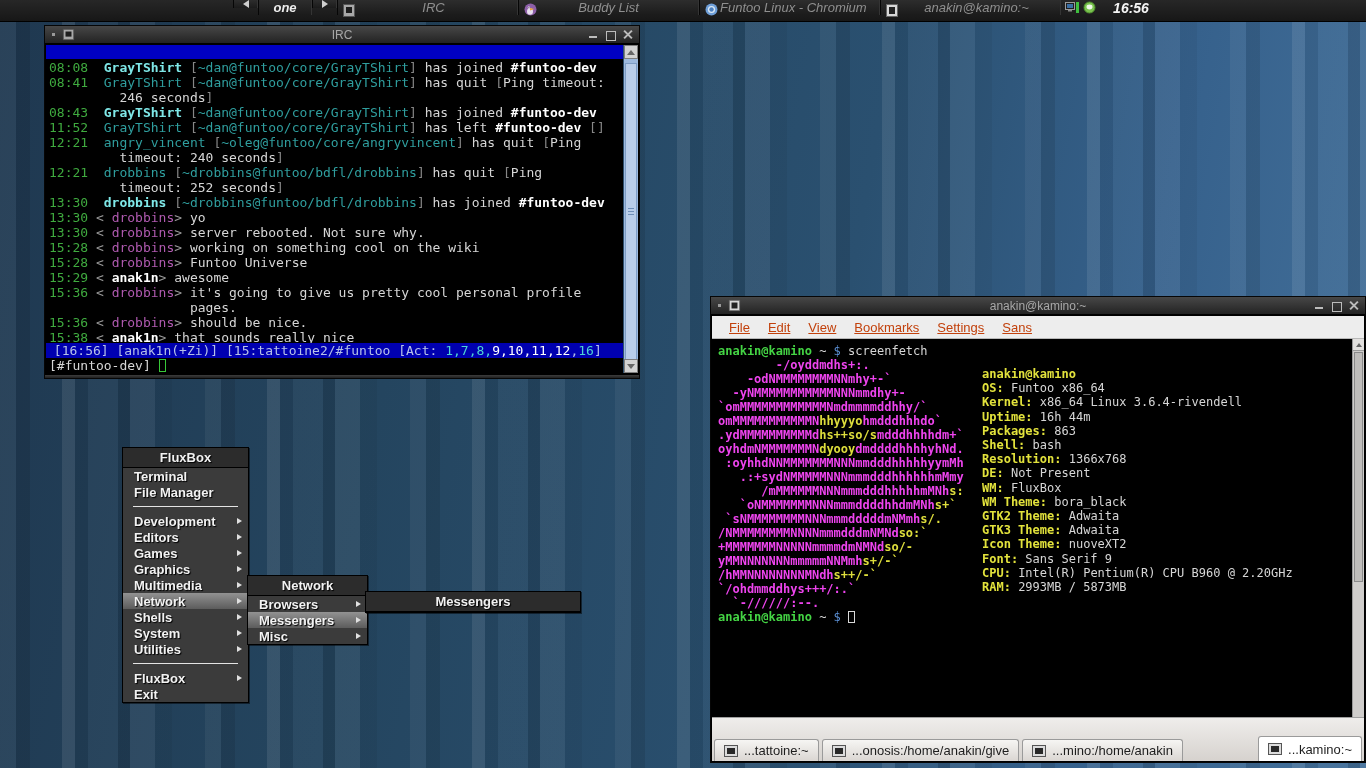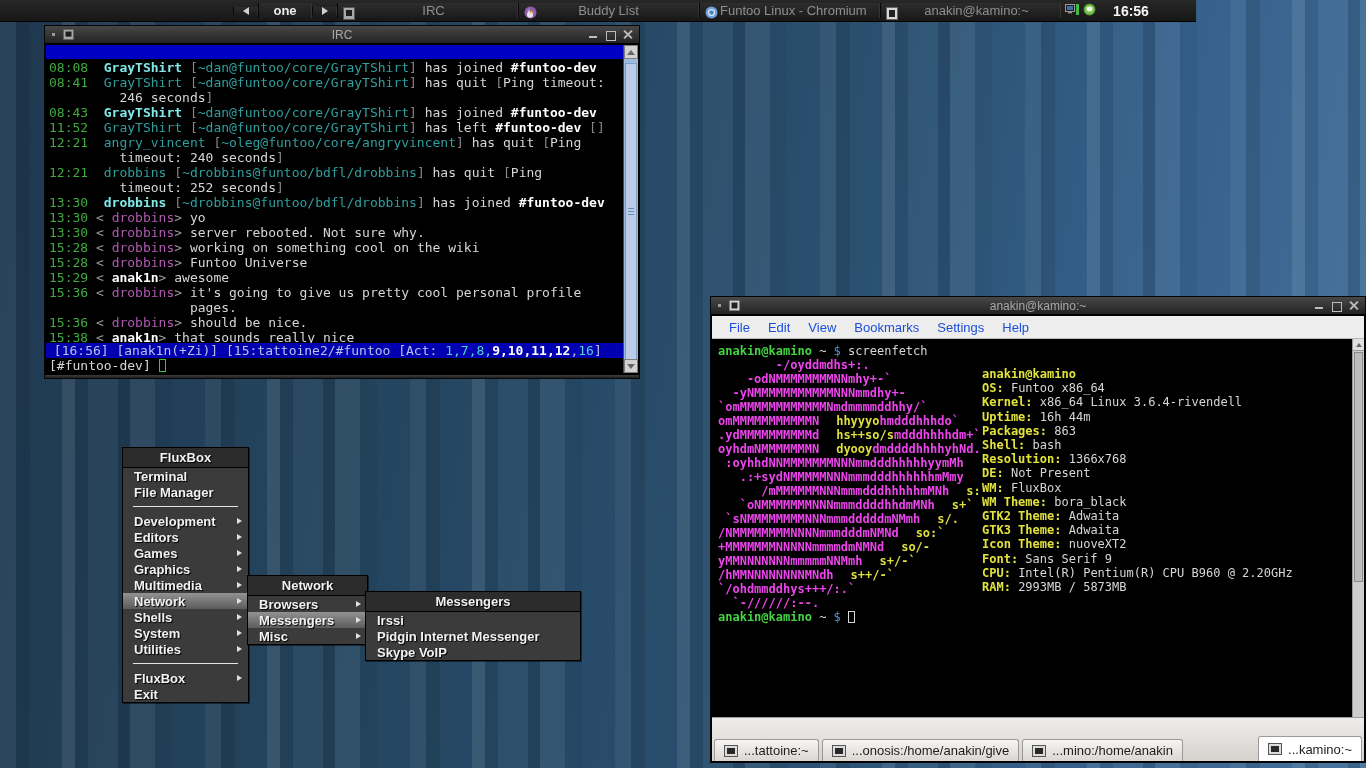--- a/index.html
+++ b/index.html
@@ -19,24 +19,24 @@
         rgba(255,255,255,0.03) 88px, rgba(255,255,255,0.03) 118px,
         rgba(0,0,0,0.12) 118px, rgba(0,0,0,0.12) 130px,
         rgba(255,255,255,0.06) 130px, rgba(255,255,255,0.06) 155px,
         rgba(0,0,0,0.05) 155px, rgba(0,0,0,0.05) 172px,
         rgba(255,255,255,0.00) 172px, rgba(255,255,255,0.00) 205px),
       linear-gradient(100deg,#1f3850 0%,#24455f 30%,#2a5070 60%,#36618c 80%,#44719b 100%);
   }
 
   
   #toolbar {
-    position:absolute; left:0; top:0; width:1196px; height:22px;
+    position:absolute; left:0; top:0; width:1366px; height:22px;
     background:linear-gradient(#272727,#171717);
     border-bottom:1px solid #000;
-    display:flex; align-items:center;
+    display:flex; align-items:flex-start;font-style:italic;
   }
   .tb-spacer { width:233px; }
   .tb-cell {
     border-left:1px solid #060606; border-right:1px solid #343434;
     display:flex; align-items:center; justify-content:center;
     background:linear-gradient(#2d2d2d,#1b1b1b);
   }
   .tb-arrow-btn { width:25px; }
   .tb-ws { width:54px; color:#ececec; font-weight:bold; font-size:13px; }
   .arr-l { width:0; height:0; border-top:4px solid transparent; border-bottom:4px solid transparent; border-right:6px solid #cfcfcf; }
@@ -96,23 +96,23 @@
   .seg-nj { color:#7fe8e8; font-weight:bold; }
   .seg-nq { color:#2f9e9e; }
   .seg-br { color:#878787; }
   .seg-w  { color:#d6d6d6; }
   .seg-b  { color:#ffffff; font-weight:bold; }
   .seg-nm { color:#b05ab0; }
   .seg-ns { color:#ffffff; font-weight:bold; }
   .seg-p  { color:#9a9a9a; }
   .seg-sb { color:#b7c2e8; }
   .seg-cy { color:#4fd4d4; }
-  .seg-bw { color:#ffffff; font-weight:bold; }
+  .seg-bw { color:#ffffff; font-weight:normal; }
   .seg-m  { color:#ee44ee; font-weight:bold; }
-  .seg-y  { color:#dede3c; font-weight:bold;margin-left:17px; }
+  .seg-y  { color:#dede3c; font-weight:bold; }
   .seg-pu { color:#44d444; font-weight:bold; }
   .seg-pd { color:#5b8fd4; }
   .seg-l  { color:#e2e23c; font-weight:bold; }
   .seg-v  { color:#d6d6d6;margin-top:32px; }
   .seg-cur  { display:inline-block; width:7px; height:12px; border:1px solid #d8d8d8; vertical-align:-2px; }
   .seg-curg { display:inline-block; width:7px; height:13px; border:1px solid #38c838; vertical-align:-2px; }
 
   
   .fbmenu { position:absolute; background:#3b3b3b; border:1px solid #000; box-shadow:1px 1px 0 rgba(0,0,0,0.5); }
   .fbmenu-title { height:20px; line-height:19px; text-align:center; background:#2c2c2c; border-bottom:1px solid #000;
@@ -123,21 +123,21 @@
   .menu-arrow { margin-left:auto; width:0; height:0; border-top:3.5px solid transparent; border-bottom:3.5px solid transparent; border-left:5px solid #e0e0e0; }
   .menu-sep { border-top:1px solid #e4e4e4; margin:6px 10px; }
   #root-menu { left:122px; top:447px; width:127px; }
   #network-menu { left:247px; top:575px; width:121px; }
   #messengers-menu { left:365px; top:591px; width:216px; }
 
   
   #kon-win { left:710px; top:296px; width:656px; height:467px; }
   #kon-menubar { position:absolute; left:1px; right:1px; top:19px; height:23px; background:#ededed;
                  border-bottom:1px solid #b8b8b8; display:flex; align-items:center; padding-left:8px; }
-  .mbar-item { padding:0 9px; color:#1d4ed8; font-size:13px; }
+  .mbar-item { padding:0 9px; color:#c2410c; font-size:13px;text-decoration:underline; }
   #kon-term { position:absolute; left:1px; right:1px; top:42px; bottom:27px; background:#000; overflow:hidden; }
   #kon-text { position:absolute; left:6px; top:5px; right:14px; bottom:0;
               font-family:"DejaVu Sans Mono", monospace; font-size:12px; line-height:14px; white-space:pre; color:#d6d6d6; }
   #kon-text .trow { height:14px; }
   #kon-info { position:absolute; left:270px; top:28px;
               font-family:"DejaVu Sans Mono", monospace; font-size:12px; line-height:14.2px; white-space:pre; }
   #kon-sb { position:absolute; right:0; top:0; bottom:0; width:12px; background:#cfcdcb; border-left:1px solid #9a9a9a; }
   #kon-sb .ksb-btn { position:absolute; top:0; left:0; right:0; height:12px; background:#e2e0de; border-bottom:1px solid #9a9a9a;
                      display:flex; align-items:center; justify-content:center; }
   #kon-sb .ksb-btn .tri-up { border-left-width:3px; border-right-width:3px; border-bottom-width:4px; }
@@ -319,51 +319,40 @@
         </div>
         <div class="menu-item">
           <span>Misc</span>
           <span class="menu-arrow"></span>
         </div>
       </div>
   </div>
 
   <div id="messengers-menu" class="fbmenu">
     <div class="fbmenu-title">Messengers</div>
-    <div>
-        <div class="menu-item">
-          <span>Irssi</span>
-        </div>
-        <div class="menu-item">
-          <span>Pidgin Internet Messenger</span>
-        </div>
-        <div class="menu-item">
-          <span>Skype VoIP</span>
-        </div>
-      </div>
   </div>
 
   <div id="kon-win" class="window">
     <div class="titlebar">
       <span class="tbar-dot"></span>
       <span class="tbar-ico ico-konsole"></span>
       <span class="tbar-title">anakin@kamino:~</span>
       <span class="tbar-btns">
         <span class="wbtn wbtn-min"></span>
         <span class="wbtn wbtn-max"></span>
         <span class="wbtn wbtn-close"></span>
       </span>
     </div>
     <div id="kon-menubar">
         <span class="mbar-item">File</span>
         <span class="mbar-item">Edit</span>
         <span class="mbar-item">View</span>
         <span class="mbar-item">Bookmarks</span>
         <span class="mbar-item">Settings</span>
-        <span class="mbar-item">Help</span>
+        <span class="mbar-item">Sans</span>
       </div>
     <div id="kon-term">
       <div id="kon-text"><div class="trow"><span class="seg-pu">anakin@kamino</span><span class="seg-w"> ~ </span><span class="seg-pd">$</span><span class="seg-w"> screenfetch</span></div><div class="trow"><span class="seg-m">        -/oyddmdhs+:.</span></div><div class="trow"><span class="seg-m">    -odNMMMMMMMMNNmhy+-`</span></div><div class="trow"><span class="seg-m">  -yNMMMMMMMMMMMNNNmmdhy+-</span></div><div class="trow"><span class="seg-m">`omMMMMMMMMMMMMNmdmmmmddhhy/`</span></div><div class="trow"><span class="seg-m">omMMMMMMMMMMMN</span><span class="seg-y">hhyyyo</span><span class="seg-m">hmdddhhhdo`</span></div><div class="trow"><span class="seg-m">.ydMMMMMMMMMMd</span><span class="seg-y">hs++so/s</span><span class="seg-m">mdddhhhhdm+`</span></div><div class="trow"><span class="seg-m">oyhdmNMMMMMMMN</span><span class="seg-y">dyooy</span><span class="seg-m">dmddddhhhhyhNd.</span></div><div class="trow"><span class="seg-m"> :oyhhdNNMMMMMMMNNNmmdddhhhhhyymMh</span></div><div class="trow"><span class="seg-m">   .:+sydNMMMMMNNNmmmdddhhhhhhmMmy</span></div><div class="trow"><span class="seg-m">      /mMMMMMMNNNmmmdddhhhhhmMNh</span><span class="seg-y">s:</span></div><div class="trow"><span class="seg-m">   `oNMMMMMMMNNNmmmddddhhdmMNh</span><span class="seg-y">s+`</span></div><div class="trow"><span class="seg-m"> `sNMMMMMMMMNNNmmmdddddmNMmh</span><span class="seg-y">s/.</span></div><div class="trow"><span class="seg-m">/NMMMMMMMMNNNNmmmdddmNMNd</span><span class="seg-y">so:`</span></div><div class="trow"><span class="seg-m">+MMMMMMMNNNNNmmmmdmNMNd</span><span class="seg-y">so/-</span></div><div class="trow"><span class="seg-m">yMMNNNNNNNmmmmmNNMmh</span><span class="seg-y">s+/-`</span></div><div class="trow"><span class="seg-m">/hMMNNNNNNNNMNdh</span><span class="seg-y">s++/-`</span></div><div class="trow"><span class="seg-m">`/ohdmmddhys+++/:.`</span></div><div class="trow"><span class="seg-m">  `-//////:--.</span></div><div class="trow"><span class="seg-pu">anakin@kamino</span><span class="seg-w"> ~ </span><span class="seg-pd">$</span><span class="seg-w"> </span><span class="seg-cur"></span></div></div>
       <div id="kon-info"><div class="trow"><span class="seg-l">anakin@kamino</span></div><div class="trow"><span class="seg-l">OS:</span><span class="seg-v"> Funtoo x86_64</span></div><div class="trow"><span class="seg-l">Kernel:</span><span class="seg-v"> x86_64 Linux 3.6.4-rivendell</span></div><div class="trow"><span class="seg-l">Uptime:</span><span class="seg-v"> 16h 44m</span></div><div class="trow"><span class="seg-l">Packages:</span><span class="seg-v"> 863</span></div><div class="trow"><span class="seg-l">Shell:</span><span class="seg-v"> bash</span></div><div class="trow"><span class="seg-l">Resolution:</span><span class="seg-v"> 1366x768</span></div><div class="trow"><span class="seg-l">DE:</span><span class="seg-v"> Not Present</span></div><div class="trow"><span class="seg-l">WM:</span><span class="seg-v"> FluxBox</span></div><div class="trow"><span class="seg-l">WM Theme:</span><span class="seg-v"> bora_black</span></div><div class="trow"><span class="seg-l">GTK2 Theme:</span><span class="seg-v"> Adwaita</span></div><div class="trow"><span class="seg-l">GTK3 Theme:</span><span class="seg-v"> Adwaita</span></div><div class="trow"><span class="seg-l">Icon Theme:</span><span class="seg-v"> nuoveXT2</span></div><div class="trow"><span class="seg-l">Font:</span><span class="seg-v"> Sans Serif 9</span></div><div class="trow"><span class="seg-l">CPU:</span><span class="seg-v"> Intel(R) Pentium(R) CPU B960 @ 2.20GHz</span></div><div class="trow"><span class="seg-l">RAM:</span><span class="seg-v"> 2993MB / 5873MB</span></div></div>
       <div id="kon-sb">
         <div class="ksb-btn">
             <span class="tri-up"></span>
           </div>
         <div id="kon-thumb"></div>
       </div>

